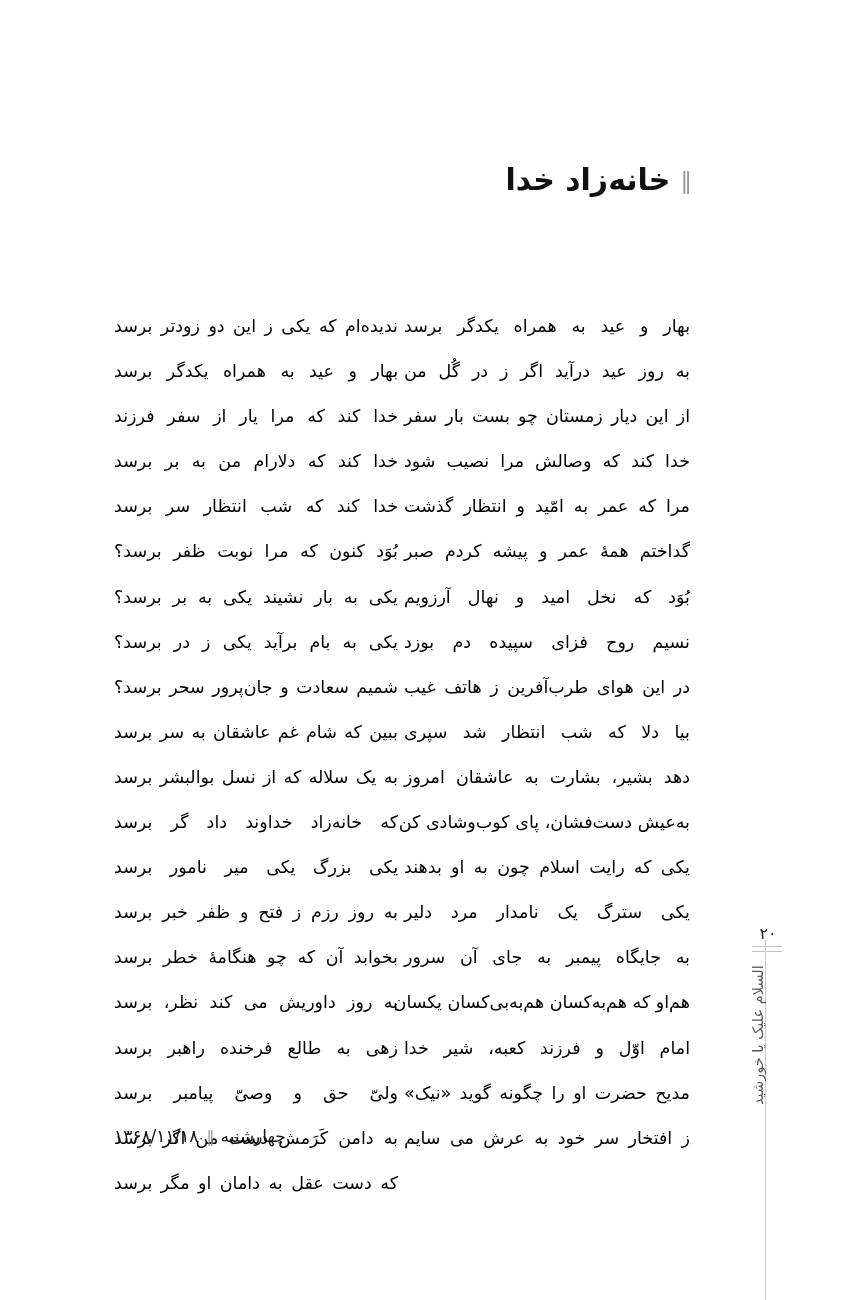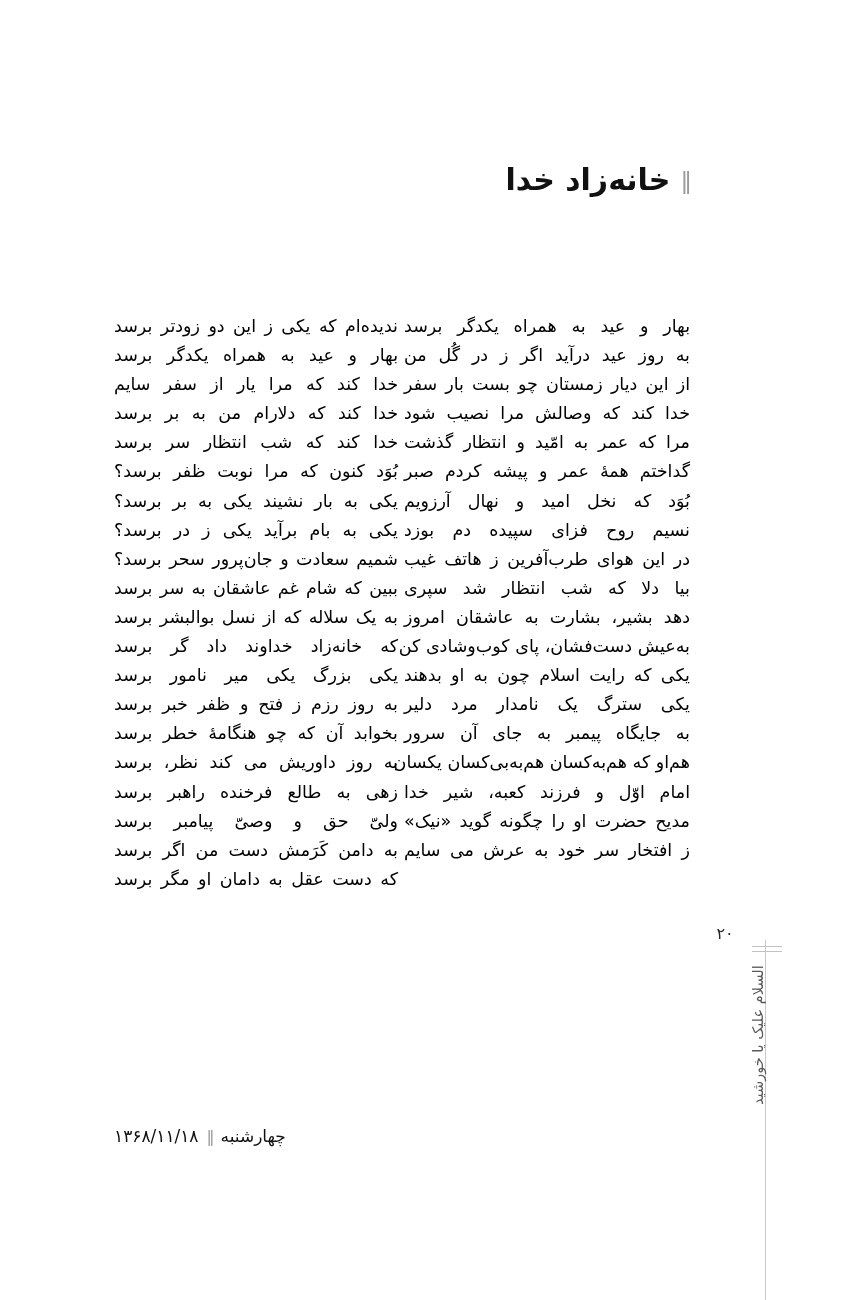--- a/index.html
+++ b/index.html
@@ -61,20 +61,21 @@
     left: 114px;
     display: flex;
     flex-direction: row;
     justify-content: space-between;
     gap: 6px;
   }
   .poem-col {
     width: 286px;
     display: flex;
     flex-direction: column;
+    gap: 16px;
   }
   .verse-line {
     font-size: 17.5px;
     line-height: 29.1px;
     height: 29.1px;
     color: #000000;
     white-space: nowrap;
     text-align: justify;
     text-align-last: justify;
     direction: rtl;
@@ -137,21 +138,21 @@
     position: absolute;
     top: 951px;
     left: 752px;
     width: 30px;
     height: 1px;
     background: #c2c2c2;
   }
   .page-number {
     position: absolute;
     top: 924px;
-    left: 711px;
+    left: 754px;
     width: 28px;
     text-align: center;
     font-size: 16px;
     color: #262626;
   }
   .margin-phrase {
     position: absolute;
     top: 965px;
     left: 745px;
     width: 26px;
@@ -197,21 +198,21 @@
         <div class="verse-line"><span>یکی سترگ یک نامدار مرد دلیر</span></div>
         <div class="verse-line"><span>به جایگاه پیمبر به جای آن سرور</span></div>
         <div class="verse-line"><span>هم‌او که هم‌به‌کسان هم‌به‌بی‌کسان یکسان</span></div>
         <div class="verse-line"><span>امام اوّل و فرزند کعبه، شیر خدا</span></div>
         <div class="verse-line"><span>مدیح حضرت او را چگونه گوید «نیک»</span></div>
         <div class="verse-line"><span>ز افتخار سر خود به عرش می سایم</span></div>
       </div>
     <div class="poem-col" id="col-left">
         <div class="verse-line"><span>ندیده‌ام که یکی ز این دو زودتر برسد</span></div>
         <div class="verse-line"><span>بهار و عید به همراه یکدگر برسد</span></div>
-        <div class="verse-line"><span>خدا کند که مرا یار از سفر سایم</span></div>
+        <div class="verse-line"><span>خدا کند که مرا یار از سفر فرزند</span></div>
         <div class="verse-line"><span>خدا کند که دلارام من به بر برسد</span></div>
         <div class="verse-line"><span>خدا کند که شب انتظار سر برسد</span></div>
         <div class="verse-line"><span>بُوَد کنون که مرا نوبت ظفر برسد؟</span></div>
         <div class="verse-line"><span>یکی به بار نشیند یکی به بر برسد؟</span></div>
         <div class="verse-line"><span>یکی به بام برآید یکی ز در برسد؟</span></div>
         <div class="verse-line"><span>شمیم سعادت و جان‌پرور سحر برسد؟</span></div>
         <div class="verse-line"><span>ببین که شام غم عاشقان به سر برسد</span></div>
         <div class="verse-line"><span>به یک سلاله که از نسل بوالبشر برسد</span></div>
         <div class="verse-line"><span>که خانه‌زاد خداوند داد گر برسد</span></div>
         <div class="verse-line"><span>یکی بزرگ یکی میر نامور برسد</span></div>

